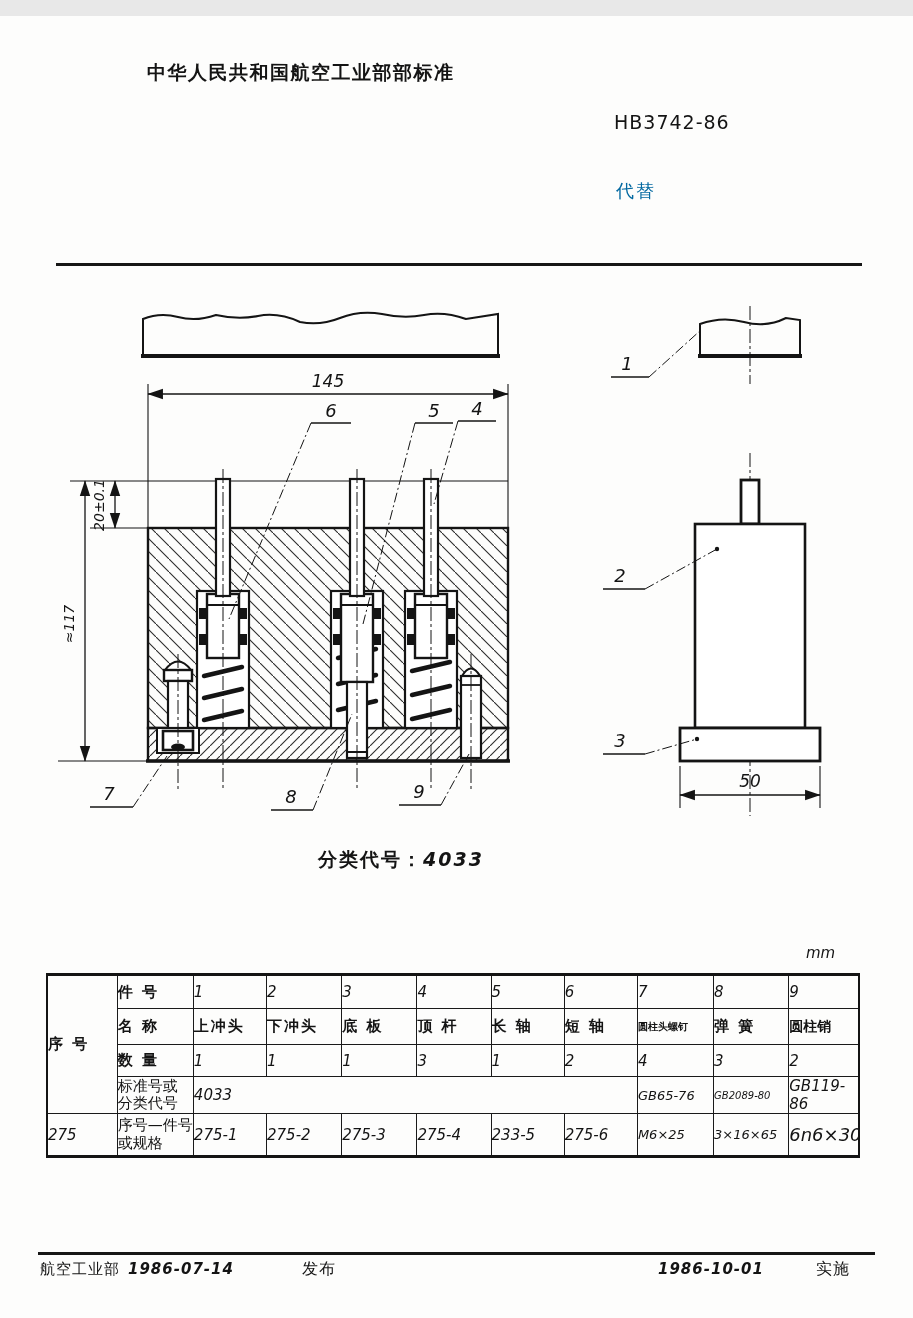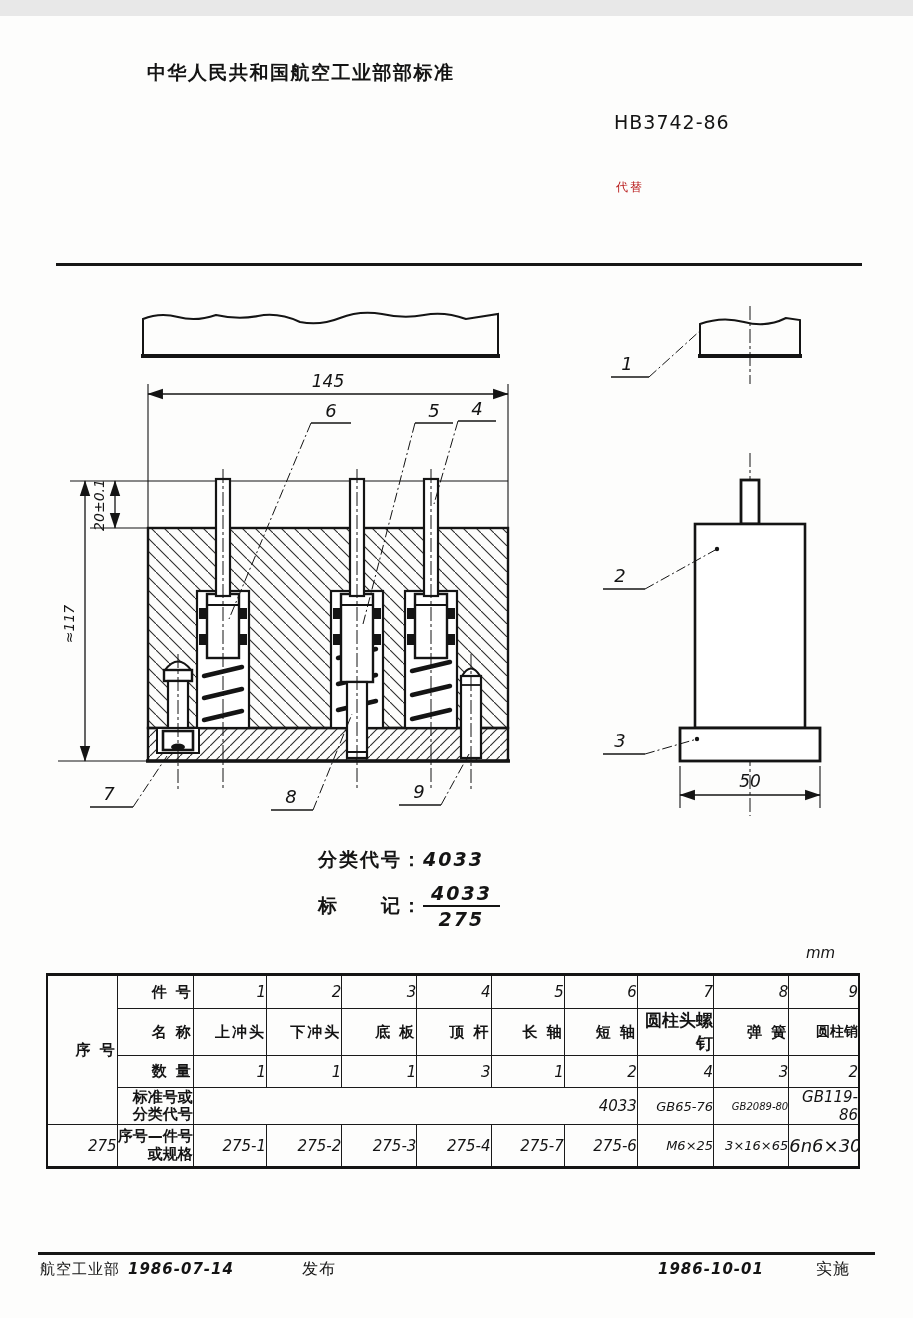--- a/index.html
+++ b/index.html
@@ -3,35 +3,35 @@
 <meta charset="utf-8">
 <style>
   html,body{margin:0;padding:0;background:#e8e8e8}
   .page{position:relative;width:913px;height:1318px;background:#fdfdfc;margin:16px auto;
         font-family:"DejaVu Sans",sans-serif;color:#141414;overflow:hidden}
   .abs{position:absolute}
   .hw{font-style:italic}
   .org-title{font-size:19px;font-weight:bold;letter-spacing:1.5px}
   .std-no{font-size:19px;letter-spacing:1px}
   .doc-title{font-size:26px;font-weight:bold;letter-spacing:6px}
-  .supersedes{font-size:12px;color:#b91c1c;letter-spacing:2px}
+  .supersedes{font-size:18px;color:#0369a1;letter-spacing:2px}
   .rule{background:#161616}
   .cls-line{font-size:19px;font-weight:600;letter-spacing:2px}
   .frac{display:inline-block;vertical-align:middle;text-align:center;font-style:italic;font-weight:600}
   .frac .num{display:block;border-bottom:2px solid #141414;padding:0 8px 1px}
   .frac .den{display:block;padding-top:1px}
   .unit{font-size:15px;font-style:italic}
   table.parts{border-collapse:collapse;table-layout:fixed;width:814px;
       border-left:2px solid #141414;border-right:2px solid #141414;
       border-top:3px solid #141414;border-bottom:3px solid #141414}
-  table.parts td{border:1px solid #1a1a1a;text-align:right;vertical-align:middle;
+  table.parts td{border:1px solid #1a1a1a;text-align:left;vertical-align:middle;
       padding:0;font-size:15px;overflow:hidden}
   td.zh{font-weight:bold;font-size:15px;letter-spacing:2px}
   td.num{font-style:italic;font-size:15px}
-  td.small2{font-size:10px;font-weight:bold;line-height:1.15;letter-spacing:0}
+  td.small2{font-size:10px;font-weight:normal;line-height:1.15;letter-spacing:0}
   .note{font-size:18px;font-weight:600;letter-spacing:1px}
   .foot{font-size:15px;font-weight:normal;letter-spacing:1px}
   .foot-date{font-size:15px;font-style:italic;font-weight:600;letter-spacing:1px}
   svg .ink{stroke:#141414;fill:none}
   svg text{fill:#141414}
   .dimtxt{font-size:17px;font-style:italic}
   .dimtxt-sm{font-size:14px;font-style:italic}
   .callout{font-size:18px;font-style:italic}
 </style>
 </head>
@@ -233,23 +233,20 @@
     <g>
       <line class="ink" x1="680" y1="480" x2="680" y2="522" stroke-width="1.1"></line>
       <line class="ink" x1="820" y1="480" x2="820" y2="522" stroke-width="1.1"></line>
       <line class="ink" x1="680" y1="509" x2="820" y2="509" stroke-width="1.3" marker-start="url(#mS)" marker-end="url(#mE)"></line>
       <text class="dimtxt" x="750" y="501" text-anchor="middle">50</text>
     </g>
   </svg>
 
   <div class="abs cls-line" style="left:318px;top:831px">
     <span>分类代号：</span><span class="hw">4033</span>
-  </div>
-  <div class="abs cls-line" style="left:318px;top:866px">
-    <span>标　　记：</span><span class="frac" style="font-size:19px"><span class="num">4033</span><span class="den">275</span></span>
   </div>
 
   <div class="abs unit" style="left:806px;top:928px">mm</div>
 
   <table class="parts abs" style="left:46px;top:957px">
     <colgroup>
       <col style="width:70px">
         <col style="width:76px">
       <col style="width:73px">
         <col style="width:75px">
@@ -276,21 +273,21 @@
       <td class="num">9</td>
     </tr>
     <tr style="height:36px">
       <td class="zh">名  称</td>
       <td class="zh">上冲头</td>
       <td class="zh">下冲头</td>
       <td class="zh">底  板</td>
       <td class="zh">顶  杆</td>
       <td class="zh">长  轴</td>
       <td class="zh">短  轴</td>
-      <td class="zh" style="letter-spacing:0;font-size:17px">圆柱头螺钉</td>
+      <td class="zh" style="letter-spacing:0;font-size:10px">圆柱头螺钉</td>
       <td class="zh">弹  簧</td>
       <td class="zh" style="letter-spacing:0;font-size:14px">圆柱销</td>
     </tr>
     <tr style="height:32px">
       <td class="zh">数  量</td>
       <td class="num">1</td>
       <td class="num">1</td>
       <td class="num">1</td>
       <td class="num">3</td>
       <td class="num">1</td>
@@ -306,21 +303,21 @@
       <td class="num" style="font-size:10px">GB2089-80</td>
       <td class="num" style="font-size:15px">GB119-86</td>
     </tr>
     <tr style="height:43px">
       <td class="num">275</td>
       <td class="small2"><span>序号—件号</span><br><span>或规格</span></td>
       <td class="num">275-1</td>
       <td class="num">275-2</td>
       <td class="num">275-3</td>
       <td class="num">275-4</td>
-      <td class="num">275-7</td>
+      <td class="num">233-5</td>
       <td class="num">275-6</td>
       <td class="num" style="font-size:13px">M6×25</td>
       <td class="num" style="font-size:13px">3×16×65</td>
       <td class="num" style="font-size:18px">6n6×30</td>
     </tr>
   </tbody>
     </table>
 
 
   <div class="abs rule" style="left:38px;top:1236px;width:837px;height:3px"></div>

